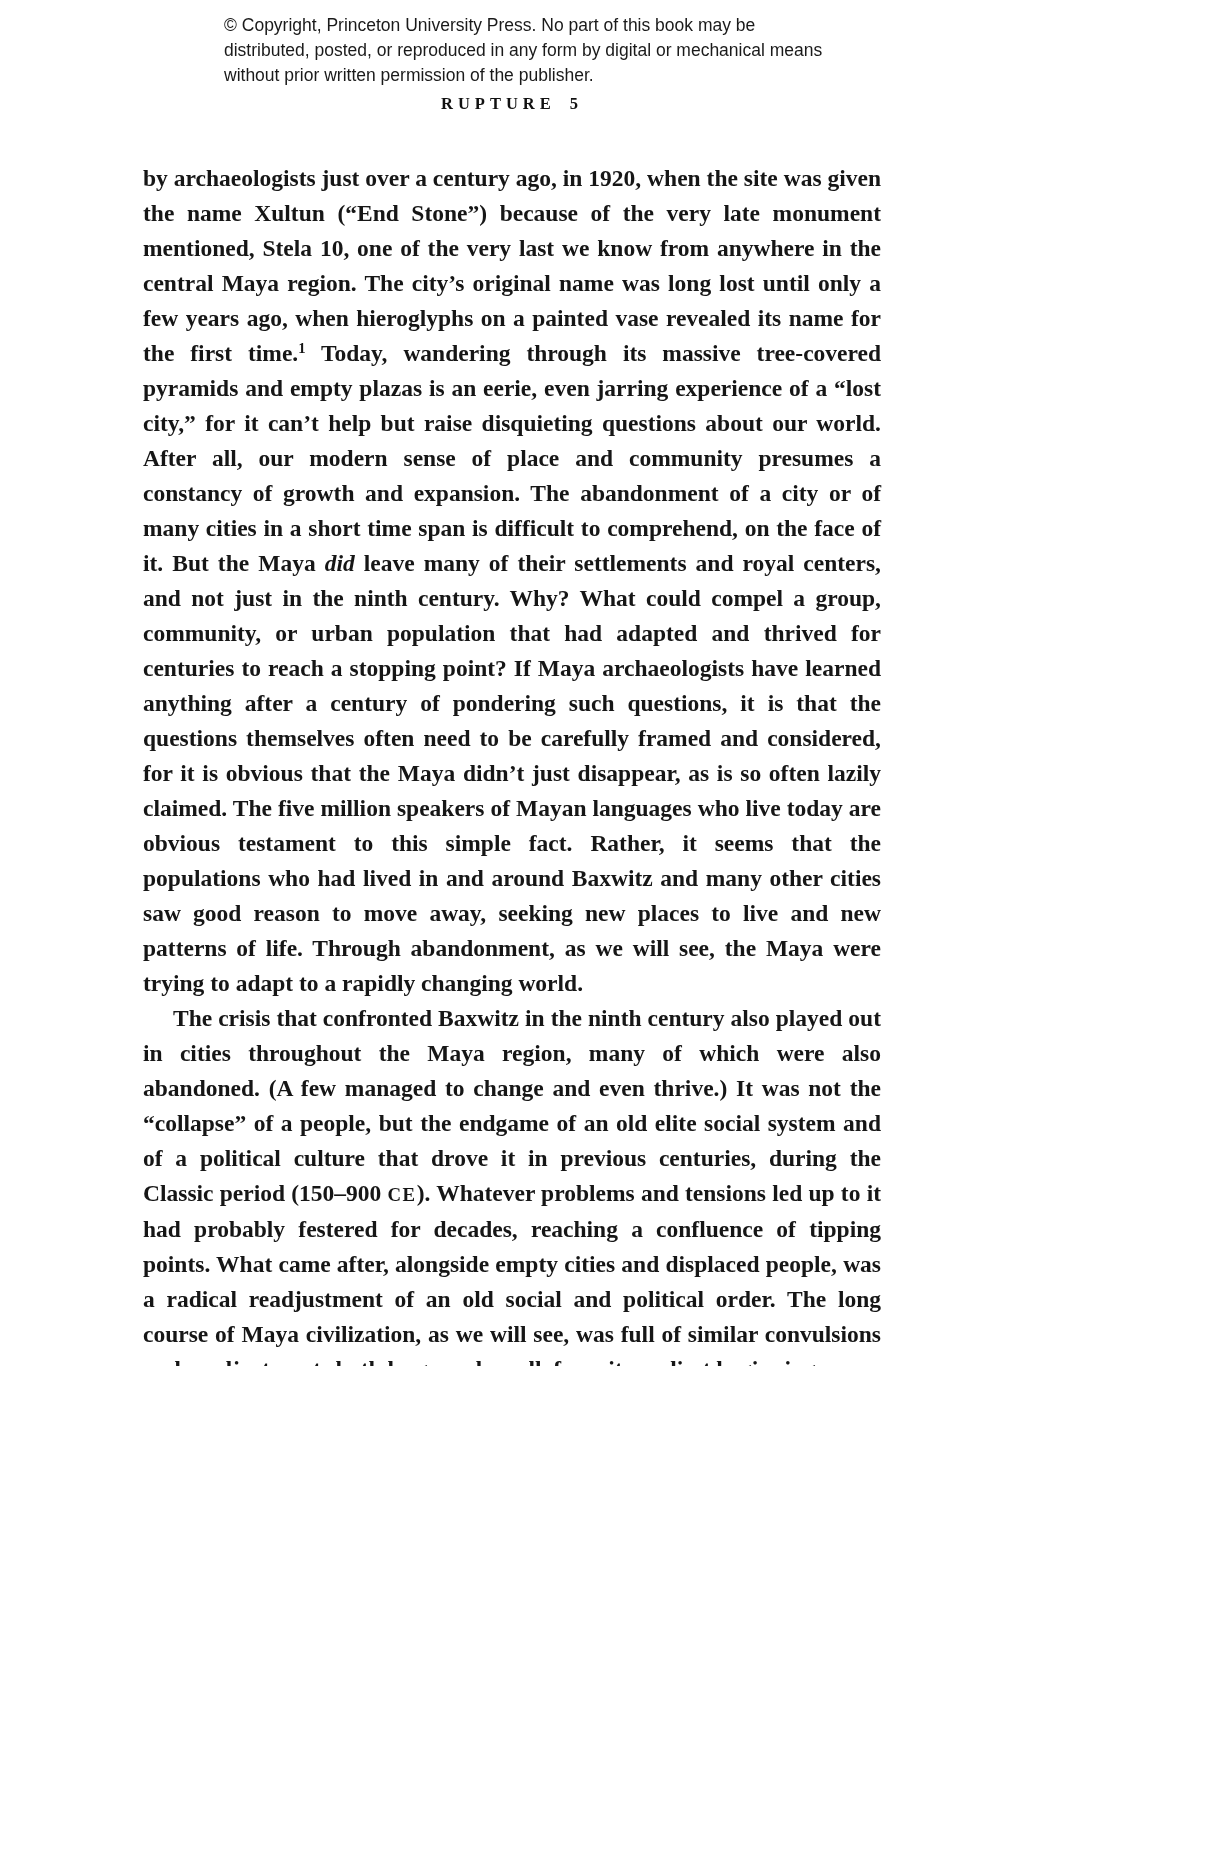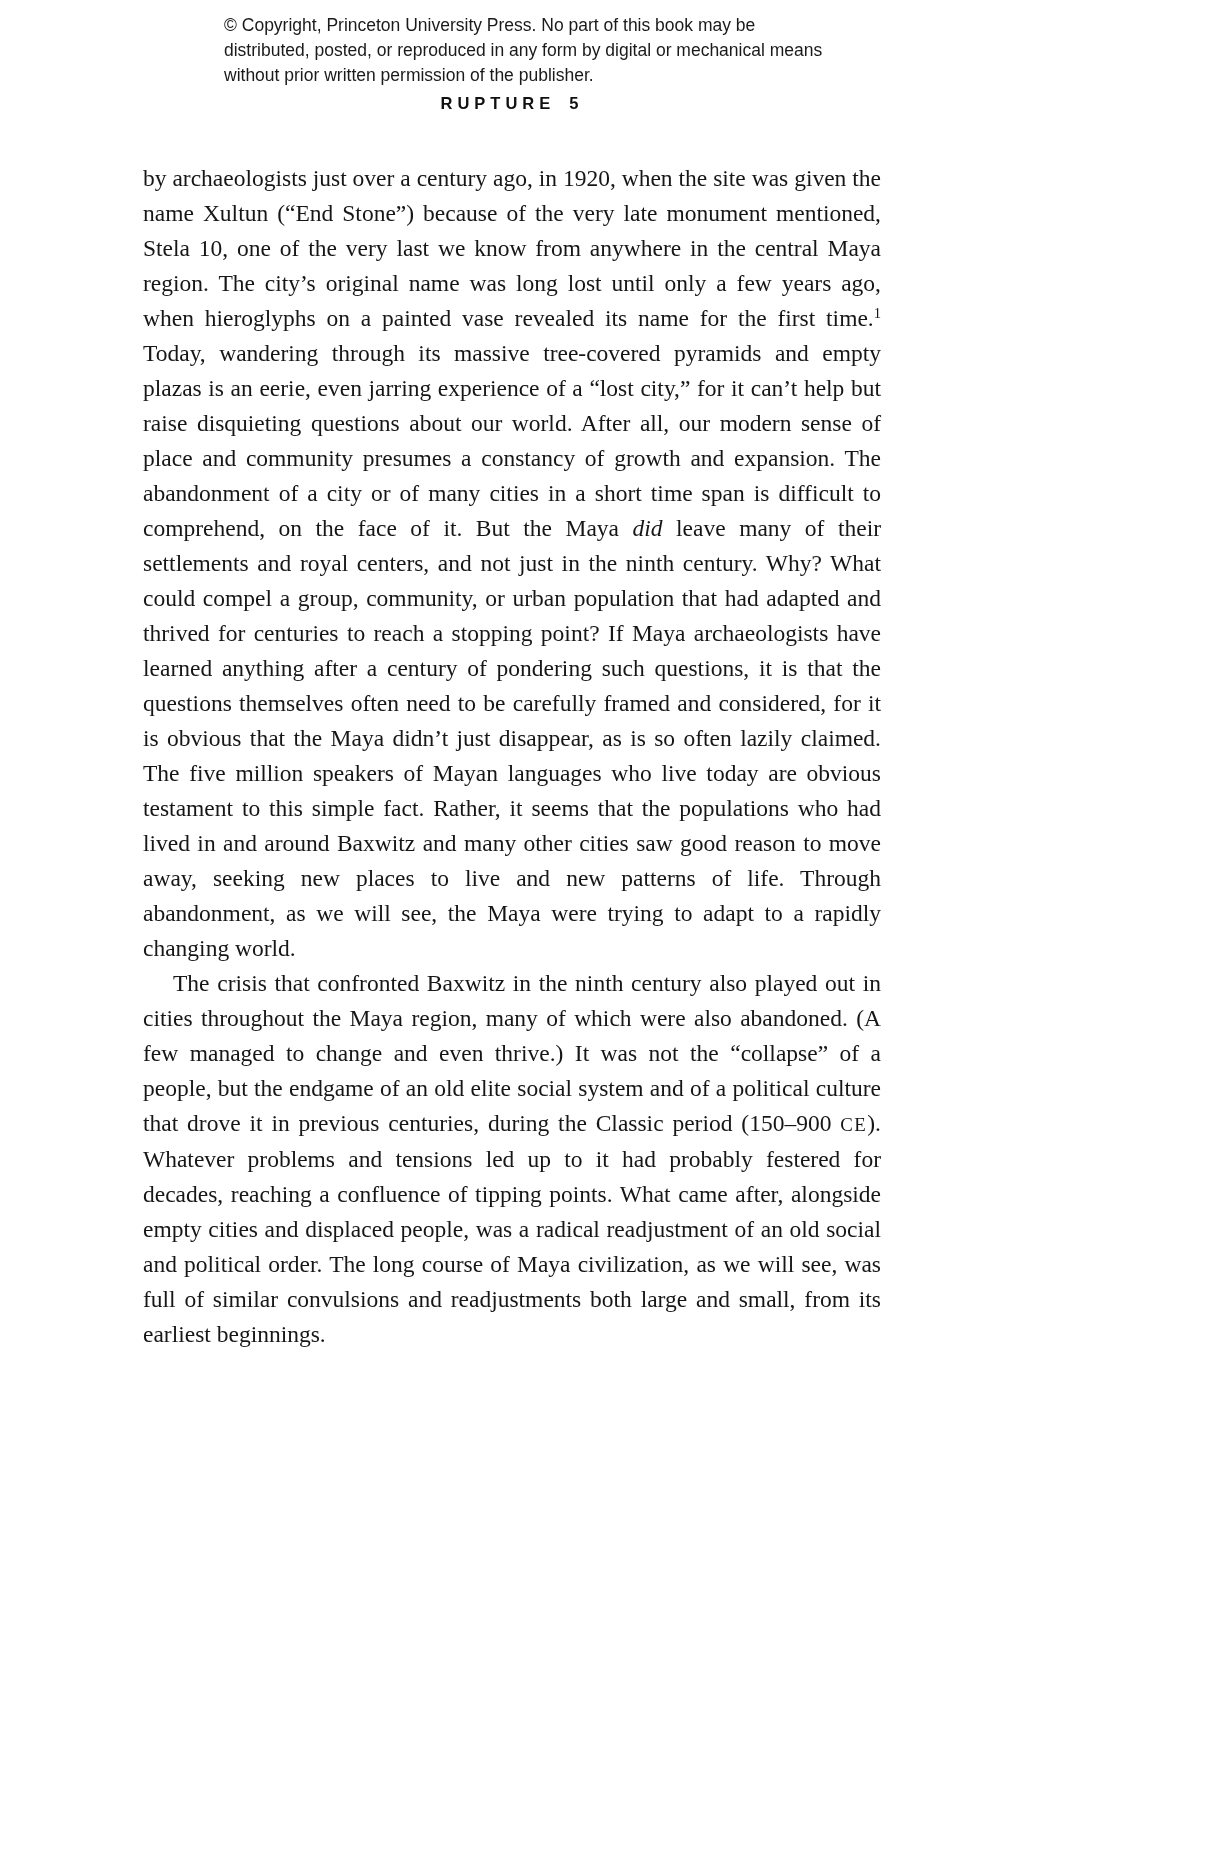--- a/index.html
+++ b/index.html
@@ -25,21 +25,21 @@
     font-size: 17.5px;
     line-height: 25px;
     color: #1a1a1a;
   }
   .running-head {
     position: absolute;
     top: 94px;
     left: 143px;
     width: 738px;
     text-align: center;
-    font-family: Liberation Sans, sans-serif;
+    font-family: Liberation Serif, serif;
     font-weight: bold;
     font-size: 16.5px;
     letter-spacing: 5px;
     color: #111111;
   }
   .running-head .rh-page {
     margin-left: 14px;
   }
   .body-text {
     position: absolute;
@@ -48,20 +48,21 @@
     width: 738px;
     text-align: justify;
     font-size: 23.5px;
     line-height: 35px;
     color: #161616;
     hyphens: auto;
     -webkit-hyphens: auto;
   }
   .body-paragraph {
     margin: 0;
+    font-weight: bold;
   }
   .body-paragraph.indented {
     text-indent: 30px;
   }
   .seg-italic {
     font-style: italic;
   }
   .seg-superscript {
     font-size: 0.62em;
     position: relative;

